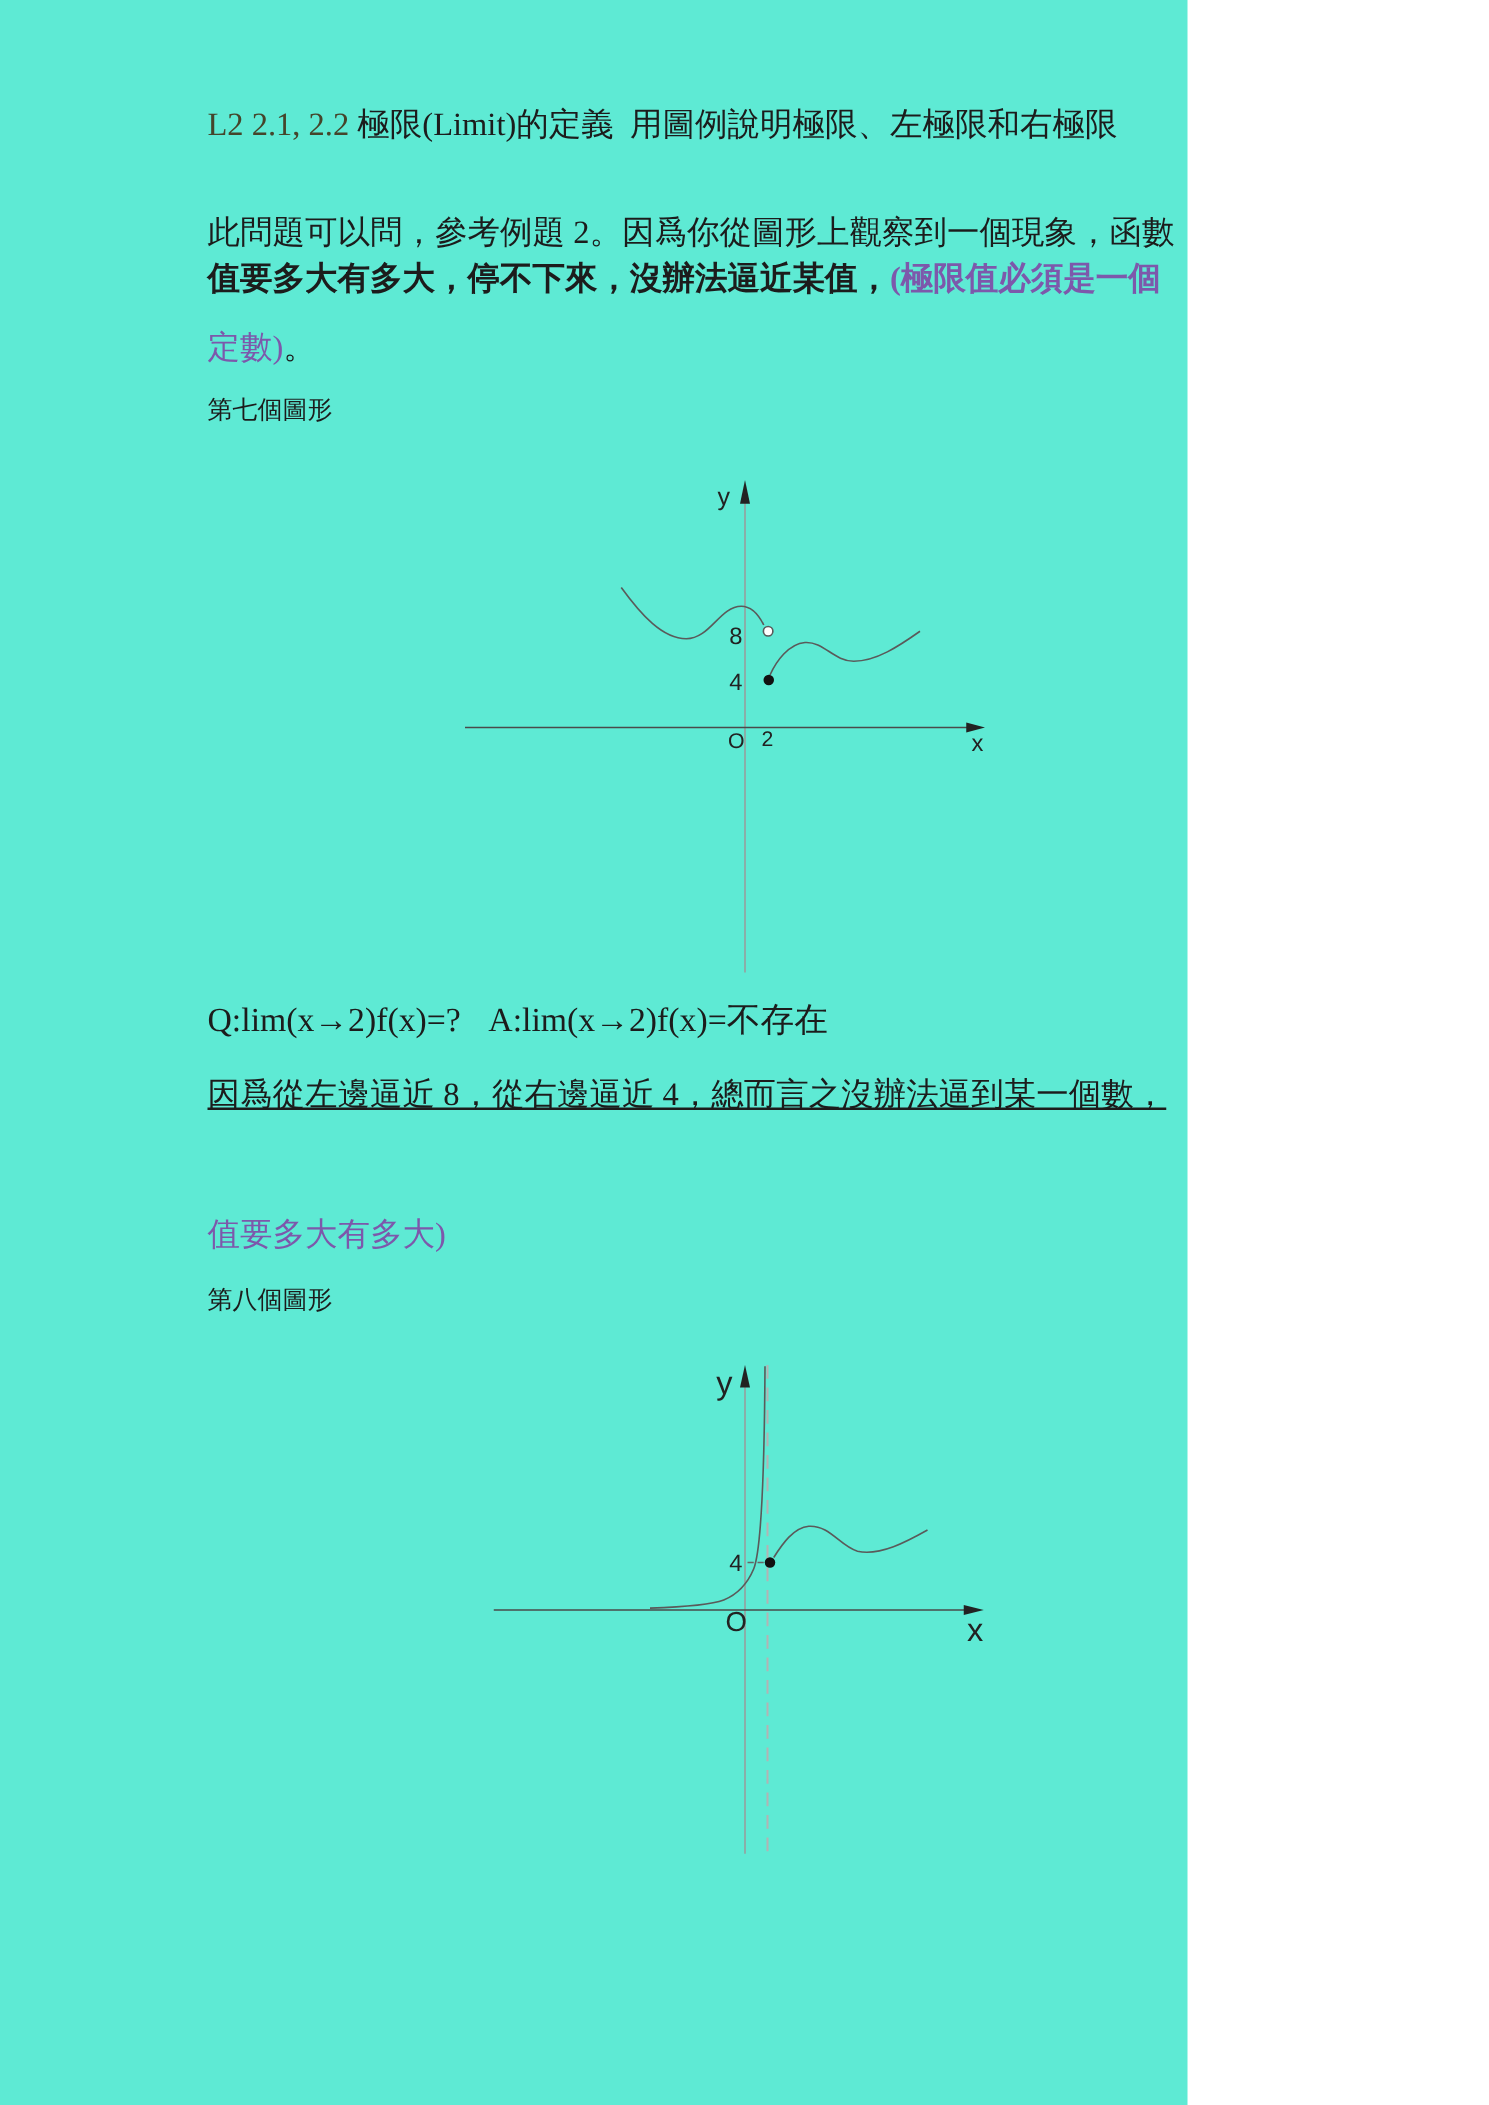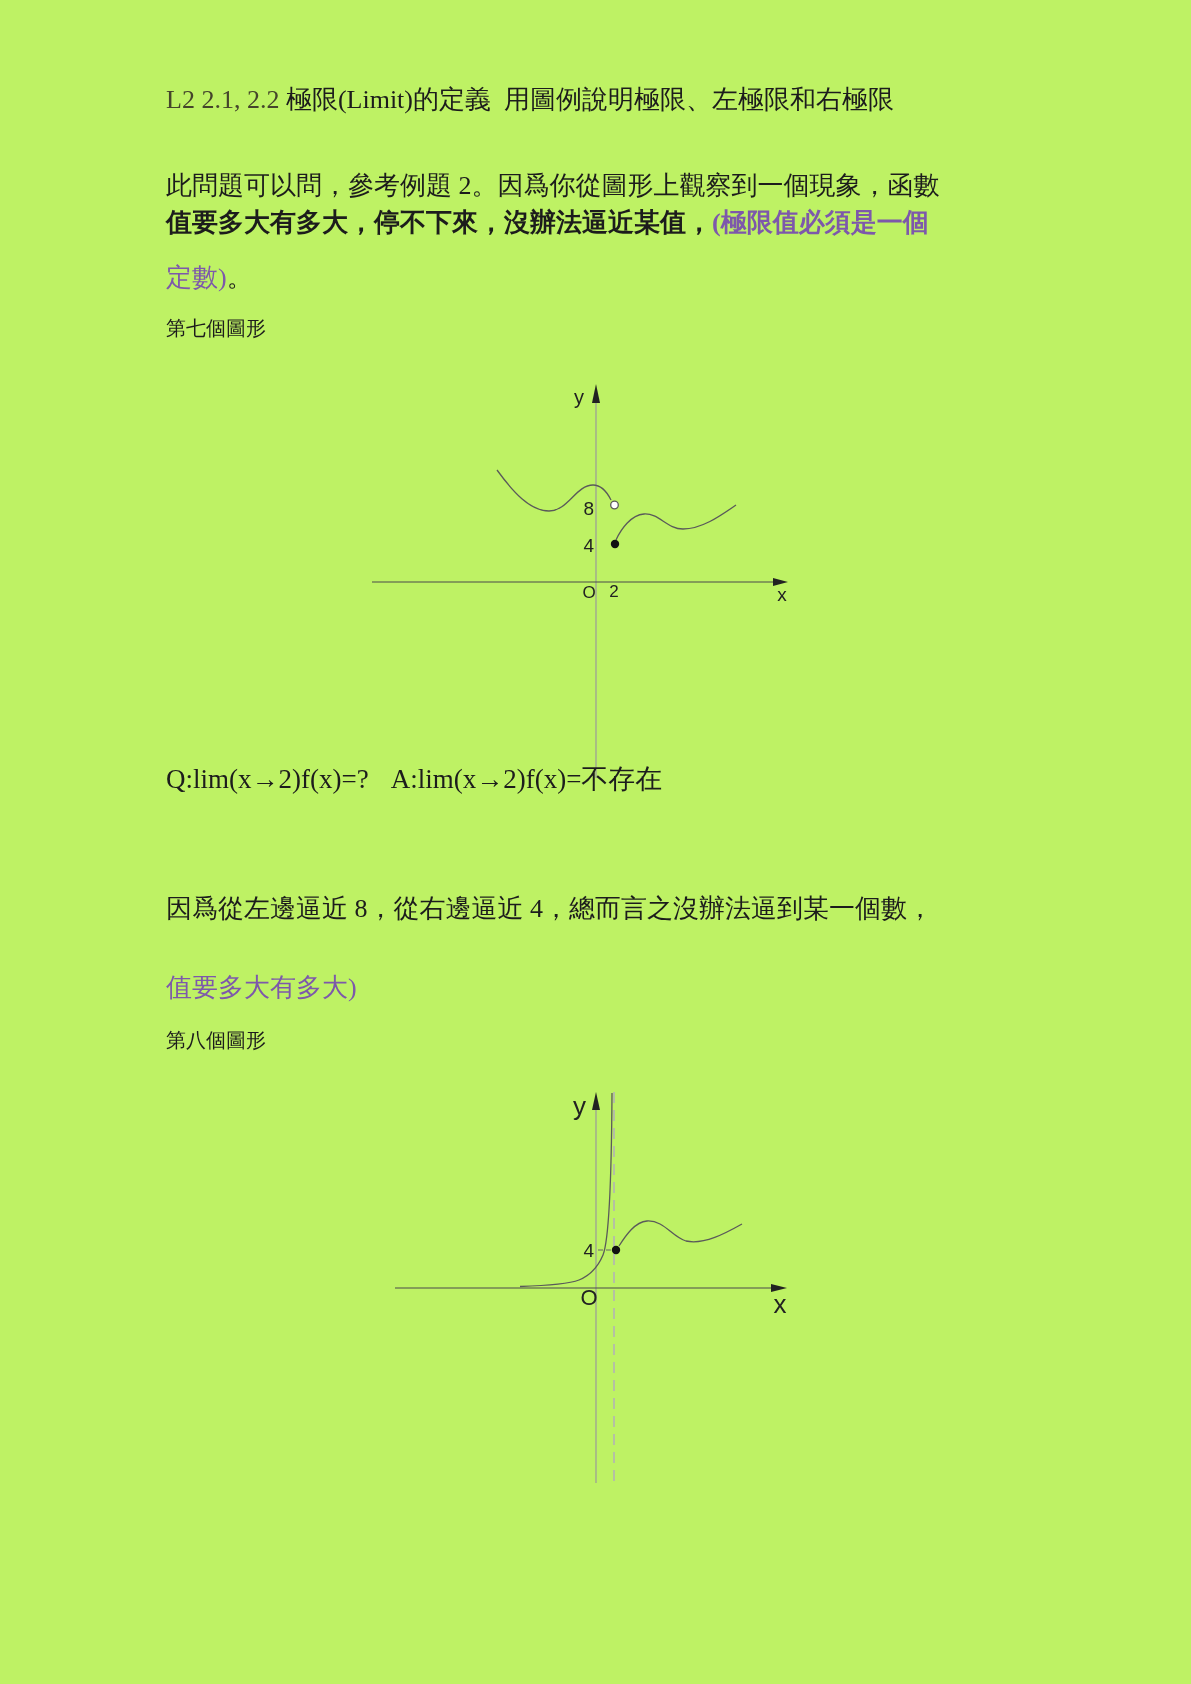--- a/index.html
+++ b/index.html
@@ -1,17 +1,17 @@
 <!DOCTYPE html>
 <html><head>
 <meta charset="utf-8">
 <style>
   html,body{margin:0;padding:0;background:#ffffff;}
   .page{
-    position:relative;width:1191px;height:1684px;background:#bef264;overflow:hidden;
+    position:relative;width:950px;height:1684px;background:#5eead4;overflow:hidden;
     font-family:"Liberation Serif", serif;color:#1c1c1c;
   }
   .line{position:absolute;left:166px;white-space:pre;font-size:26px;line-height:1.25;}
   .title-line{font-size:26px;}
   .purple{color:#7d58ab;}
   .olive{color:#45452b;}
   .heading{font-size:20px;}
   .qa-gap{display:inline-block;width:22px;}
   sup.small{font-size:0.55em;vertical-align:super;letter-spacing:0;}
   svg.graph{position:absolute;}
@@ -50,23 +50,23 @@
     <text x="224" y="155" font-size="19" text-anchor="end">8</text>
     <text x="224" y="192" font-size="19" text-anchor="end">4</text>
 
     <path class="curve" d="M 127 110 C 143 132, 160 151, 179 151 C 198 151, 206 125, 223 125 C 231 125, 237 132, 241 140"></path>
     <circle cx="244.5" cy="145" r="3.8" fill="#ffffff" stroke="#5a5a5a" stroke-width="1.3"></circle>
 
     <circle cx="245" cy="184" r="4.2" fill="#111"></circle>
     <path class="curve" d="M 246 180 C 251 169, 261 155, 274 154 C 289 153, 297 169, 313 169 C 331 169, 349 157, 366 145"></path>
   </svg>
 
-  <div class="line" style="top:763px;font-size:27px;"><span>Q:lim(x→2)f(x)=?</span><span class="qa-gap"></span><span>A:lim(x→2)f(x)=不存在</span></div>
+  <div class="line" style="top:800px;font-size:27px;"><span>Q:lim(x→2)f(x)=?</span><span class="qa-gap"></span><span>A:lim(x→2)f(x)=不存在</span></div>
 
-  <div class="line" style="top:893px;"><span>因爲從左邊逼近 8，從右邊逼近 4，總而言之沒辦法逼到某一個數，</span></div>
+  <div class="line" style="top:860px;text-decoration:underline;"><span>因爲從左邊逼近 8，從右邊逼近 4，總而言之沒辦法逼到某一個數，</span></div>
   <div class="line" style="top:972px;"><span class="purple">值要多大有多大)</span></div>
 
   <div class="line heading" style="top:1028px;">第八個圖形</div>
 
   <svg class="graph" style="left:370px;top:1085px;" width="430" height="400" viewBox="0 0 430 400">
 
     <line class="axis-light" x1="226" y1="22" x2="226" y2="398"></line>
     <polygon class="arrow" points="226,7 222,25 230,25"></polygon>
     <text x="216" y="30" font-size="26" text-anchor="end">y</text>
 

